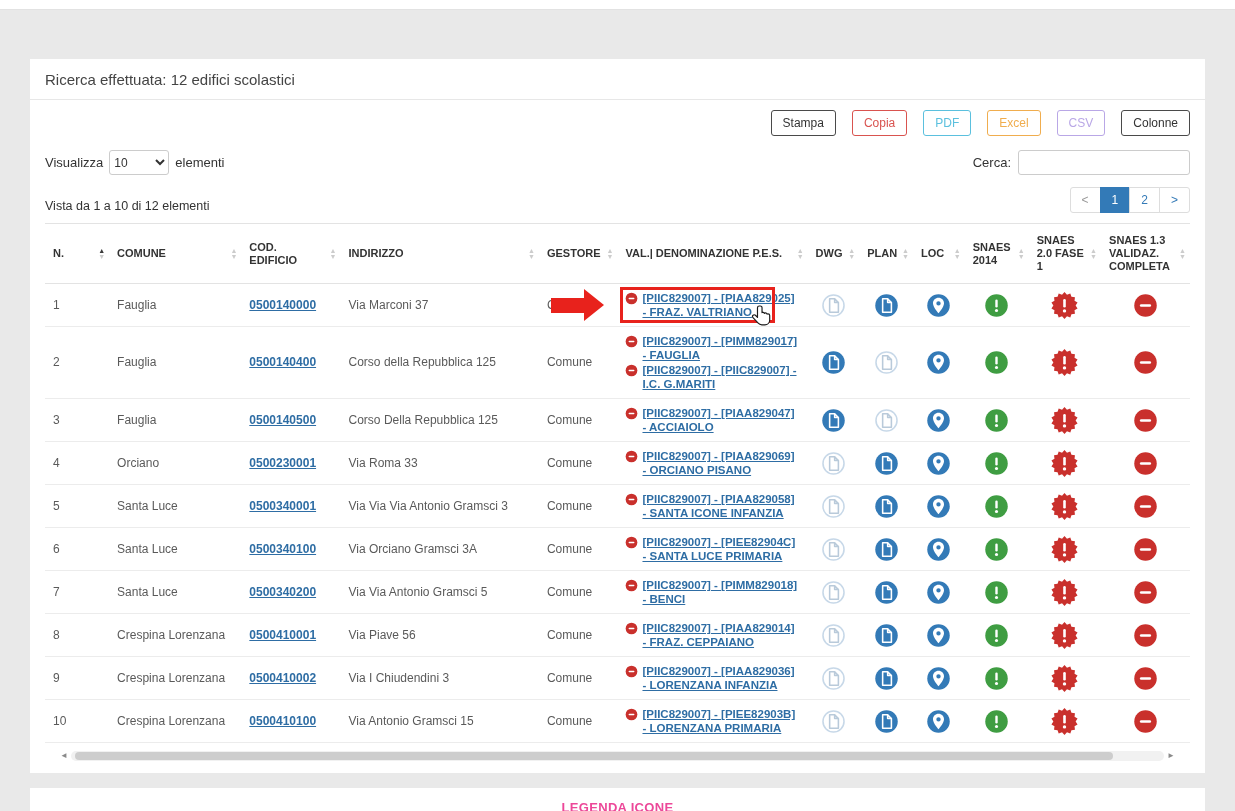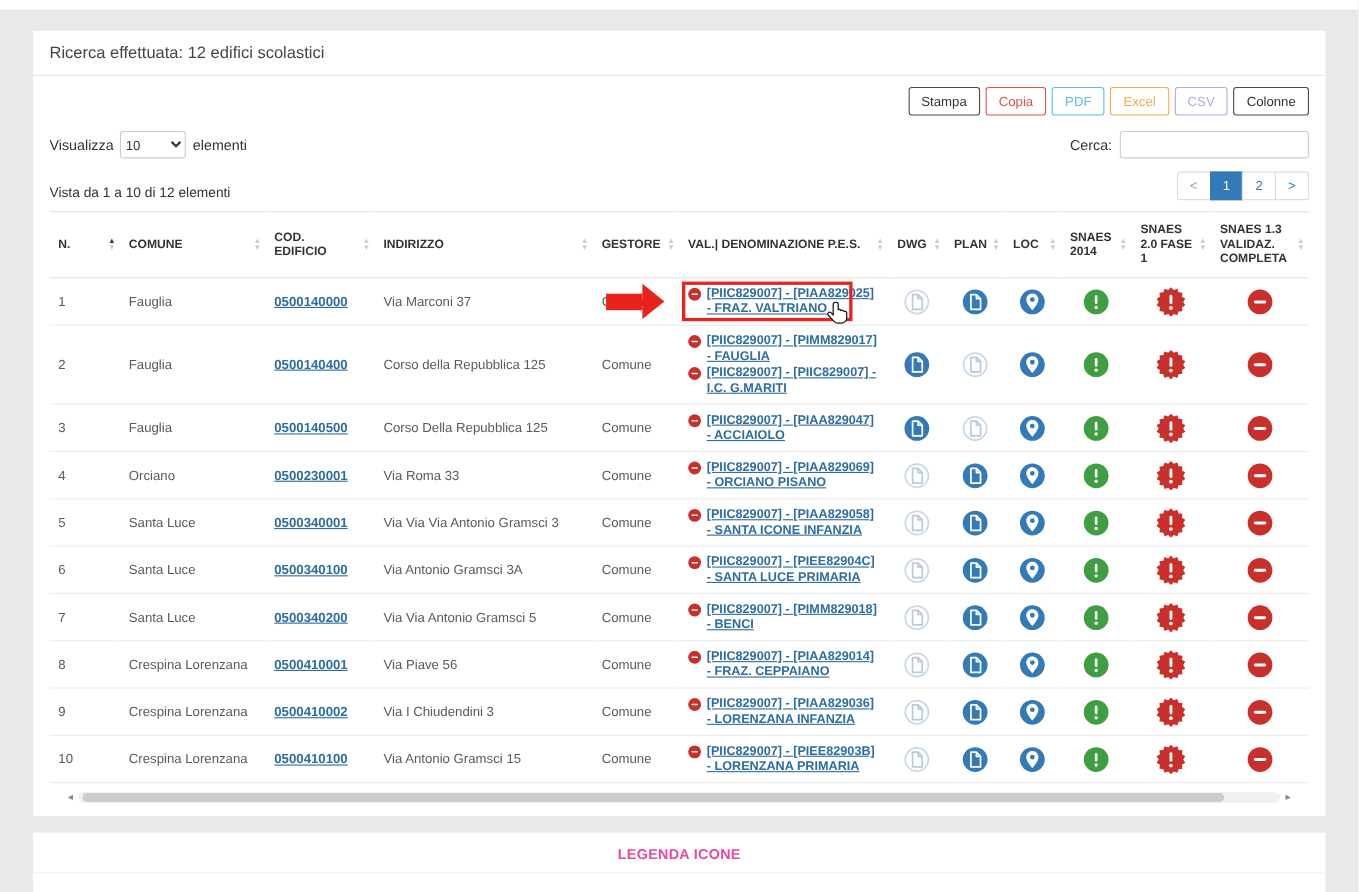--- a/index.html
+++ b/index.html
@@ -6,30 +6,30 @@
   html,body { margin:0; padding:0; }
   body {
     width:1235px; height:811px; overflow:hidden;
     background:#e9e9e9;
     font-family:"Liberation Sans", sans-serif;
     color:#333;
   }
   .top-strip { height:10px; background:#ffffff; border-bottom:1px solid #e2e2e2; }
   .page { padding:18px 30px 0; }
   .card { background:#fff; width:1175px; }
-  .main-card { padding-bottom:8px; }
+  .main-card { padding-bottom:8px;margin-top:31px; }
 
   
   .card-title {
     font-size:15px; color:#444; padding:12px 15px 11px;
     border-bottom:1px solid #e7e7e7;
   }
 
   
-  .toolbar { display:flex; justify-content:flex-end; gap:5px; padding:10px 15px 0; }
+  .toolbar { display:flex; justify-content:flex-end; gap:16px; padding:10px 15px 0; }
   .btn {
     display:inline-block; background:#fff; font-family:"Liberation Sans", sans-serif;
     font-size:12px; padding:5px 11px; border-radius:3px; border:1px solid #999; cursor:pointer;
   }
   .btn-dark   { border-color:var(--button_dark,#4a4a4a); color:#333; }
   .btn-red    { border-color:var(--button_copia,#d9534f); color:var(--button_copia,#d9534f); }
   .btn-cyan   { border-color:var(--button_pdf,#5bc0de); color:var(--button_pdf,#5bc0de); }
   .btn-orange { border-color:var(--button_excel,#f0ad4e); color:var(--button_excel,#f0ad4e); }
   .btn-purple { border-color:var(--button_csv,#b9a7e6); color:var(--button_csv,#b9a7e6); }
 
@@ -456,21 +456,21 @@
                   </svg></span></td>
               <td class="c-ic"><span><svg width="25" height="25" viewBox="0 0 24 24">
                     <circle cx="12" cy="12" r="10.8" fill="#c9302c"></circle>
                     <rect x="6.6" y="10.7" width="10.8" height="2.6" rx="1.3" fill="#fff"></rect>
                   </svg></span></td>
             </tr>
             <tr>
               <td class="c-n">6</td>
               <td>Santa Luce</td>
               <td><a class="lnk">0500340100</a></td>
-              <td>Via Antonio Gramsci 3A</td>
+              <td>Via Orciano Gramsci 3A</td>
               <td class="c-gestore"><span>Comune</span></td>
               <td class="c-pes">
                 <div class="pes-item">
                   <span class="pes-ico"><svg width="13" height="13" viewBox="0 0 24 24">
                       <circle cx="12" cy="12" r="10.8" fill="#c9302c"></circle>
                       <rect x="6.6" y="10.7" width="10.8" height="2.6" rx="1.3" fill="#fff"></rect>
                     </svg></span>
                   <a class="lnk">[PIIC829007] - [PIEE82904C] - SANTA LUCE PRIMARIA</a>
                 </div>
               </td>

